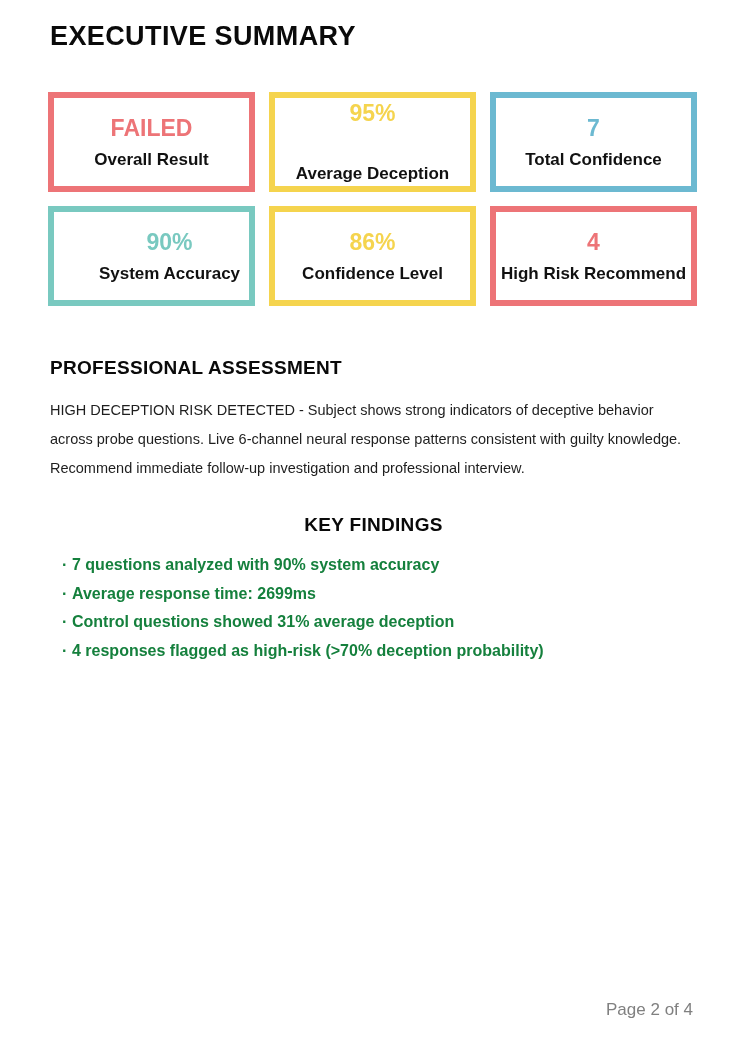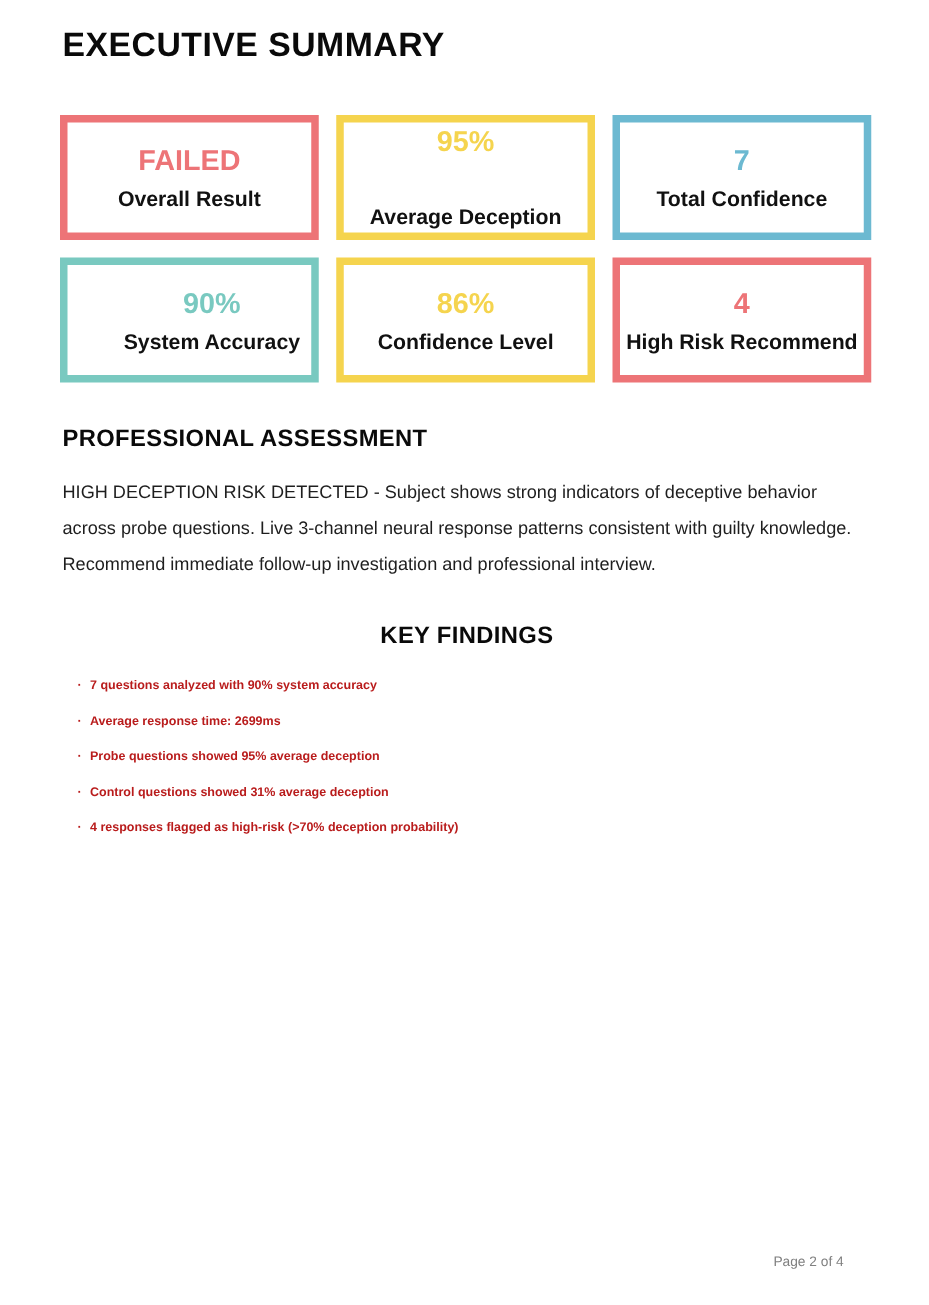--- a/index.html
+++ b/index.html
@@ -51,53 +51,53 @@
     color: #111111;
     line-height: 1;
   }
   .section-heading {
     font-size: 19px;
     font-weight: 700;
     letter-spacing: 0.3px;
     color: #0a0a0a;
     line-height: 22px;
   }
-  .assessment-heading { margin-top: 35px; margin-left: 2px; }
+  .assessment-heading { margin-top: 51px; margin-left: 2px; }
   .assessment-body {
     margin-top: 17px;
     margin-left: 2px;
     font-size: 14.5px;
     font-weight: 400;
     color: #1e1e1e;
     line-height: 29px;
     max-width: 652px;
   }
   .findings-heading { margin-top: 31px; margin-left: 2px; text-align: center; }
   .findings-list {
     margin-top: 15px;
     list-style: none;
     margin-left: 14px;
   }
   .finding-item {
-    font-size: 10px;
+    font-size: 16px;
     font-weight: 700;
-    color: #b91c1c;
+    color: #15803d;
     line-height: 28.6px;
     white-space: nowrap;
   }
   .bullet {
     display: inline-block;
     width: 10px;
     font-weight: 700;
   }
   .page-footer {
     position: absolute;
     top: 1002px;
-    right: 68px;
-    font-size: 11px;
+    right: 50px;
+    font-size: 17px;
     color: #808080;
     line-height: 16px;
   }
 </style>
 </head>
 <body>
 
 <div class="page">
 
   <h1 class="doc-title">EXECUTIVE SUMMARY</h1>
@@ -130,37 +130,34 @@
       </div>
 
       <div class="stat-card" style="border-color: rgb(237, 116, 119);">
         <div class="stat-value" style="color: rgb(237, 116, 119);">4</div>
         <div class="stat-label">High Risk Recommend</div>
       </div>
     </div>
 
   <h2 class="section-heading assessment-heading">PROFESSIONAL ASSESSMENT</h2>
 
-  <p class="assessment-body">HIGH DECEPTION RISK DETECTED - Subject shows strong indicators of deceptive behavior across probe questions. Live 3-channel neural response patterns consistent with guilty knowledge. Recommend immediate follow-up investigation and professional interview.</p>
+  <p class="assessment-body">HIGH DECEPTION RISK DETECTED - Subject shows strong indicators of deceptive behavior across probe questions. Live 6-channel neural response patterns consistent with guilty knowledge. Recommend immediate follow-up investigation and professional interview.</p>
 
   <h2 class="section-heading findings-heading">KEY FINDINGS</h2>
 
   <ul class="findings-list">
 
       <li class="finding-item">
         <span class="bullet">·</span><span>7 questions analyzed with 90% system accuracy</span>
       </li>
 
       <li class="finding-item">
         <span class="bullet">·</span><span>Average response time: 2699ms</span>
       </li>
 
-      <li class="finding-item">
-        <span class="bullet">·</span><span>Probe questions showed 95% average deception</span>
-      </li>
 
       <li class="finding-item">
         <span class="bullet">·</span><span>Control questions showed 31% average deception</span>
       </li>
 
       <li class="finding-item">
         <span class="bullet">·</span><span>4 responses flagged as high-risk (&gt;70% deception probability)</span>
       </li>
     </ul>
 

